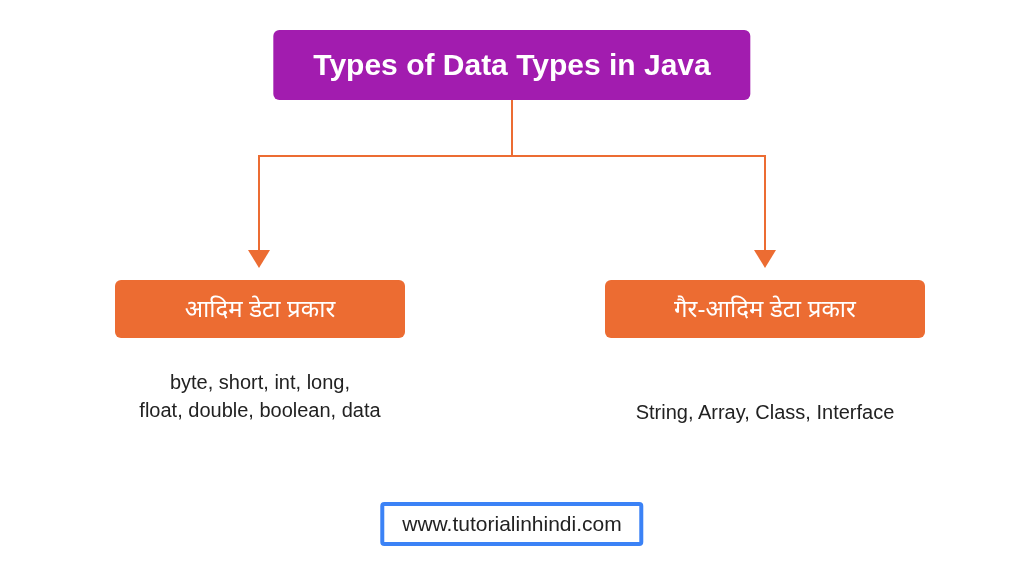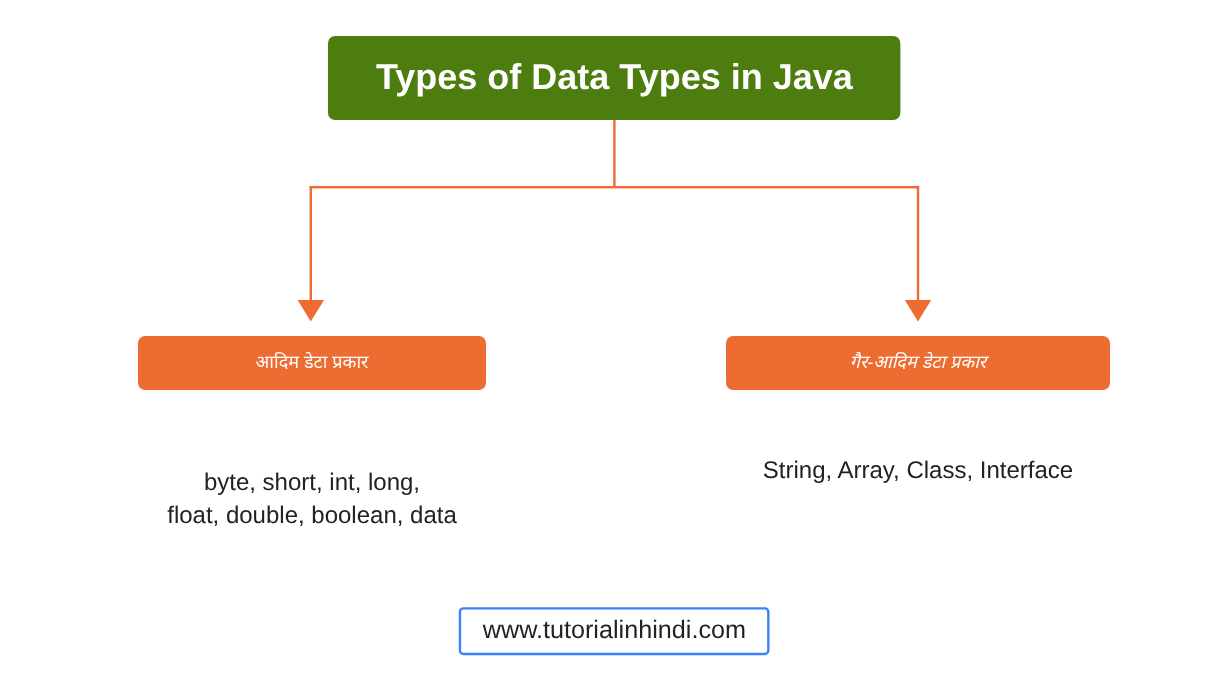--- a/index.html
+++ b/index.html
@@ -12,21 +12,21 @@
       height: 576px;
       background: #ffffff;
       font-family: Arial, Helvetica, sans-serif;
       position: relative;
     }
     .title-box {
       position: absolute;
       top: 30px;
       left: 50%;
       transform: translateX(-50%);
-      background: #4d7c0f;
+      background: #a21caf;
       color: #ffffff;
       padding: 18px 40px;
       border-radius: 6px;
       font-size: 30px;
       font-weight: bold;
       text-align: center;
       white-space: nowrap;
     }
     .connector-vertical-main {
       position: absolute;
@@ -81,65 +81,64 @@
       border-right: 11px solid transparent;
       border-top: 18px solid #ec6c32;
     }
     .child-box {
       position: absolute;
       background: #ec6c32;
       color: #ffffff;
       padding: 12px 20px;
       border-radius: 6px;
       text-align: center;
-      font-size: 15px;
+      font-size: 24px;
       line-height: 1.4;
     }
     .child-box-left {
       top: 280px;
       left: 115px;
       width: 290px;
     }
     .child-box-right {
       top: 280px;
       left: 605px;
       width: 320px;
-      font-style: italic;
     }
     .child-box .hindi {
       display: block;
       font-weight: normal;
     }
     .child-box .english {
       display: block;
       font-weight: bold;
     }
     .examples {
       position: absolute;
       text-align: center;
       color: #222222;
       font-size: 20px;
       line-height: 1.4;
     }
     .examples-left {
-      top: 388px;
+      top: 368px;
       left: 115px;
       width: 290px;
     }
     .examples-right {
-      top: 378px;
+      top: 398px;
       left: 605px;
       width: 320px;
     }
     .footer-link {
       position: absolute;
       bottom: 30px;
       left: 50%;
       transform: translateX(-50%);
-      border: 2px solid #3b82f6;
+      border: 4px solid #3b82f6;
       border-radius: 4px;
       padding: 6px 18px;
       font-size: 21px;
       color: #222222;
       background: #ffffff;
     }
   </style>
 </head>
 <body>
 

